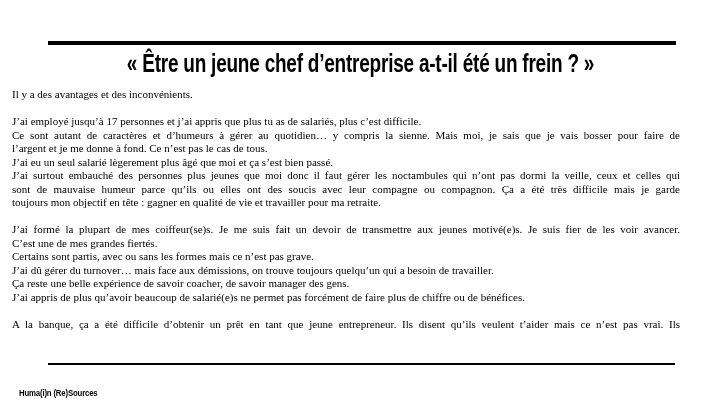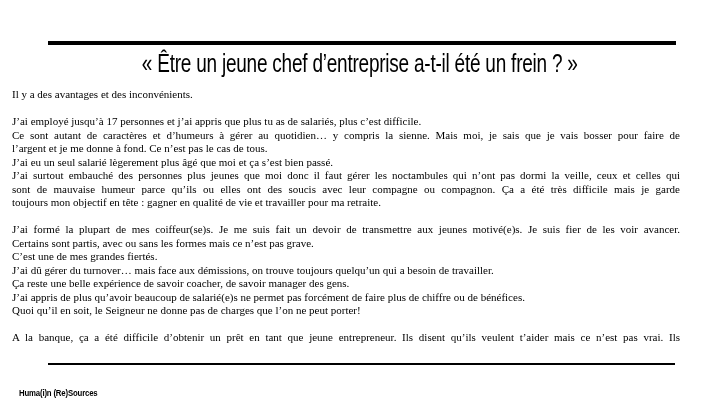--- a/index.html
+++ b/index.html
@@ -17,21 +17,21 @@
     left: 48px; top: 41px;
     width: 628px; height: 4px;
     background: #000000;
   }
   .slide-title {
     position: absolute;
     left: 0; right: 0; top: 50px;
     text-align: center;
     color: #000000;
     font-family: "Liberation Sans", sans-serif;
-    font-weight: normal;
+    font-weight: bold;
     font-size: 25px;
     line-height: 26px;
     white-space: nowrap;
   }
   .slide-title .condense {
     display: inline-block;
     transform: scaleX(0.76);
     transform-origin: center;
     letter-spacing: -0.3px;
   }
@@ -93,26 +93,25 @@
       <div class="line jl">Ce sont autant de caractères et d’humeurs à gérer au quotidien… y compris la sienne. Mais moi, je sais que je vais bosser pour faire de</div>
       <div class="line">l’argent et je me donne à fond. Ce n’est pas le cas de tous.</div>
       <div class="line">J’ai eu un seul salarié lègerement plus âgé que moi et ça s’est bien passé.</div>
       <div class="line jl">J’ai surtout embauché des personnes plus jeunes que moi donc il faut gérer les noctambules qui n’ont pas dormi la veille, ceux et celles qui</div>
       <div class="line jl">sont de mauvaise humeur parce qu’ils ou elles ont des soucis avec leur compagne ou compagnon. Ça a été très difficile mais je garde</div>
       <div class="line">toujours mon objectif en tête : gagner en qualité de vie et travailler pour ma retraite.</div>
     </div>
 
     <div class="para">
       <div class="line jl">J’ai formé la plupart de mes coiffeur(se)s. Je me suis fait un devoir de transmettre aux jeunes motivé(e)s. Je suis fier de les voir avancer.</div>
+      <div class="line">C’est une de mes grandes fiertés.</div>
       <div class="line">Certains sont partis, avec ou sans les formes mais ce n’est pas grave.</div>
-      <div class="line">C’est une de mes grandes fiertés.</div>
       <div class="line">J’ai dû gérer du turnover… mais face aux démissions, on trouve toujours quelqu’un qui a besoin de travailler.</div>
       <div class="line">Ça reste une belle expérience de savoir coacher, de savoir manager des gens.</div>
       <div class="line">J’ai appris de plus qu’avoir beaucoup de salarié(e)s ne permet pas forcément de faire plus de chiffre ou de bénéfices.</div>
-      <div class="line">Quoi qu’il en soit, le Seigneur ne donne pas de charges que l’on ne peut porter!</div>
     </div>
 
     <div class="para">
       <div class="line jl">A la banque, ça a été difficile d’obtenir un prêt en tant que jeune entrepreneur. Ils disent qu’ils veulent t’aider mais ce n’est pas vrai. Ils</div>
     </div>
 
   </div>
 
   <div class="bottom-rule"></div>
 

